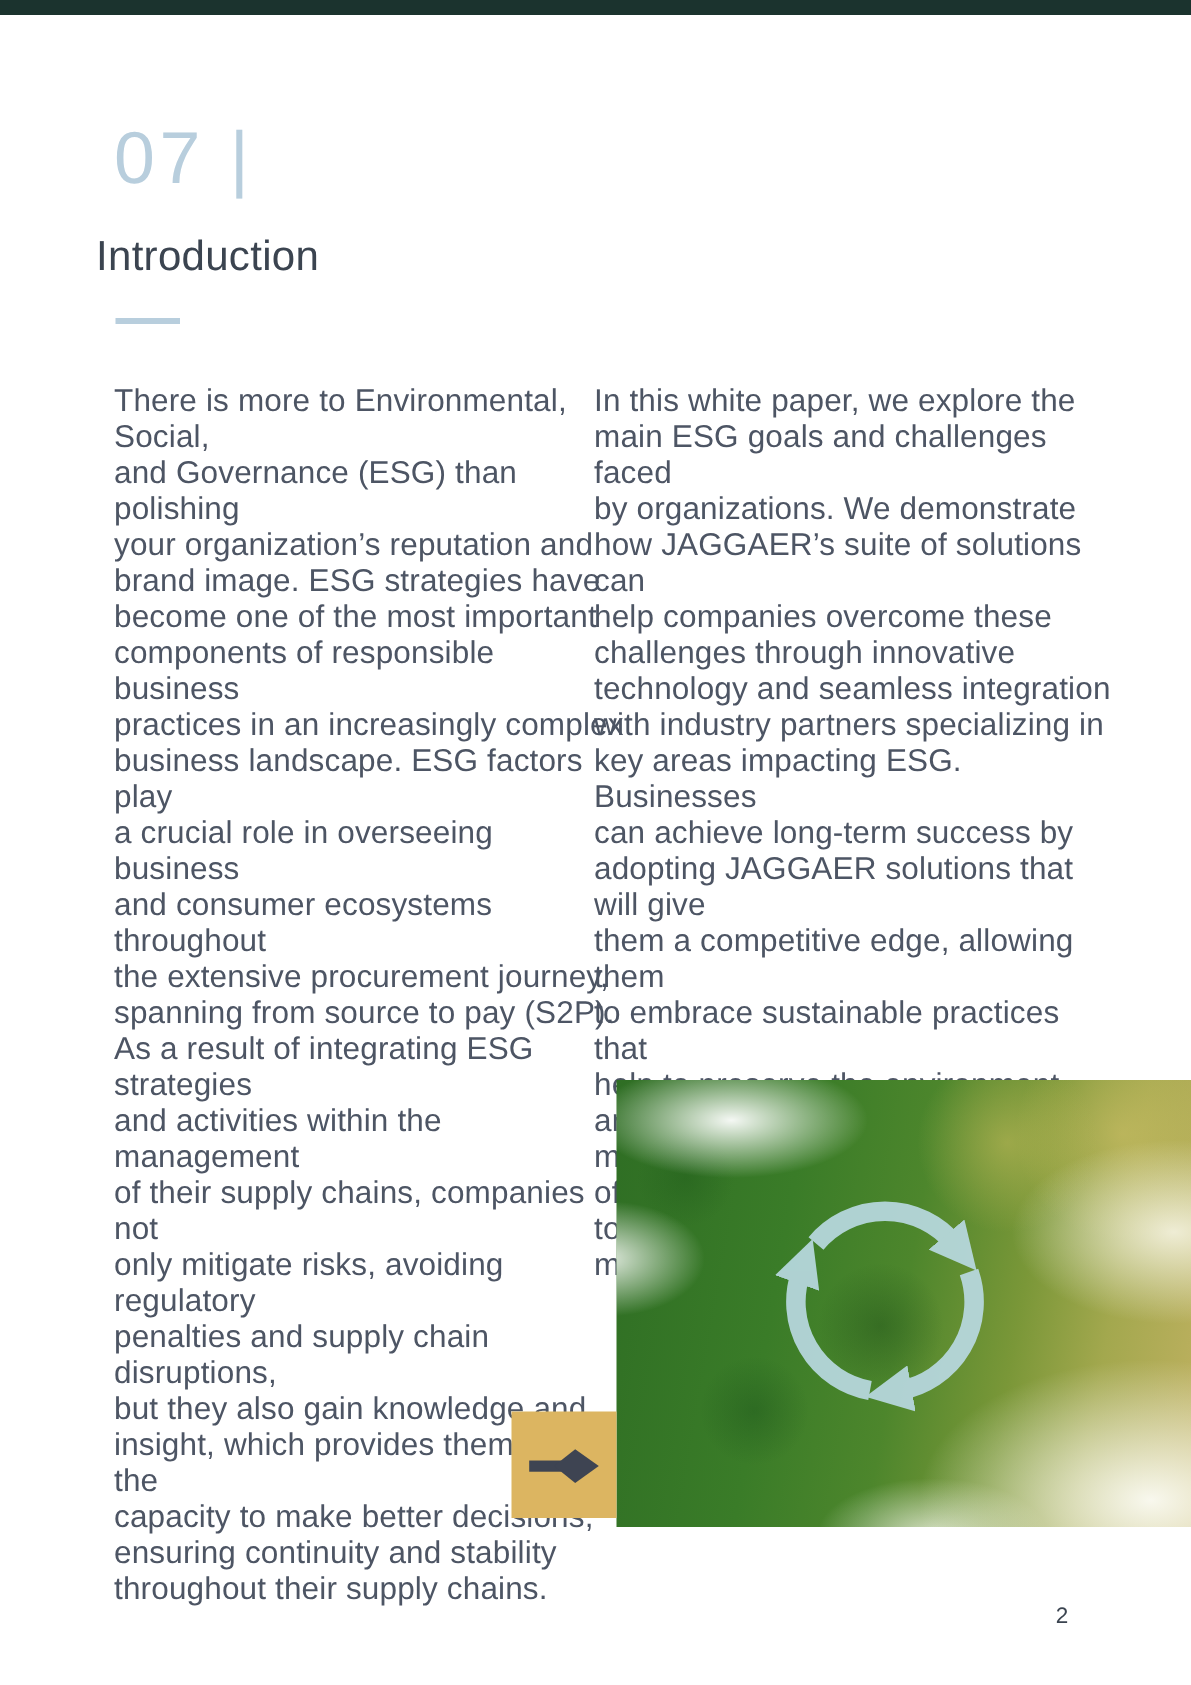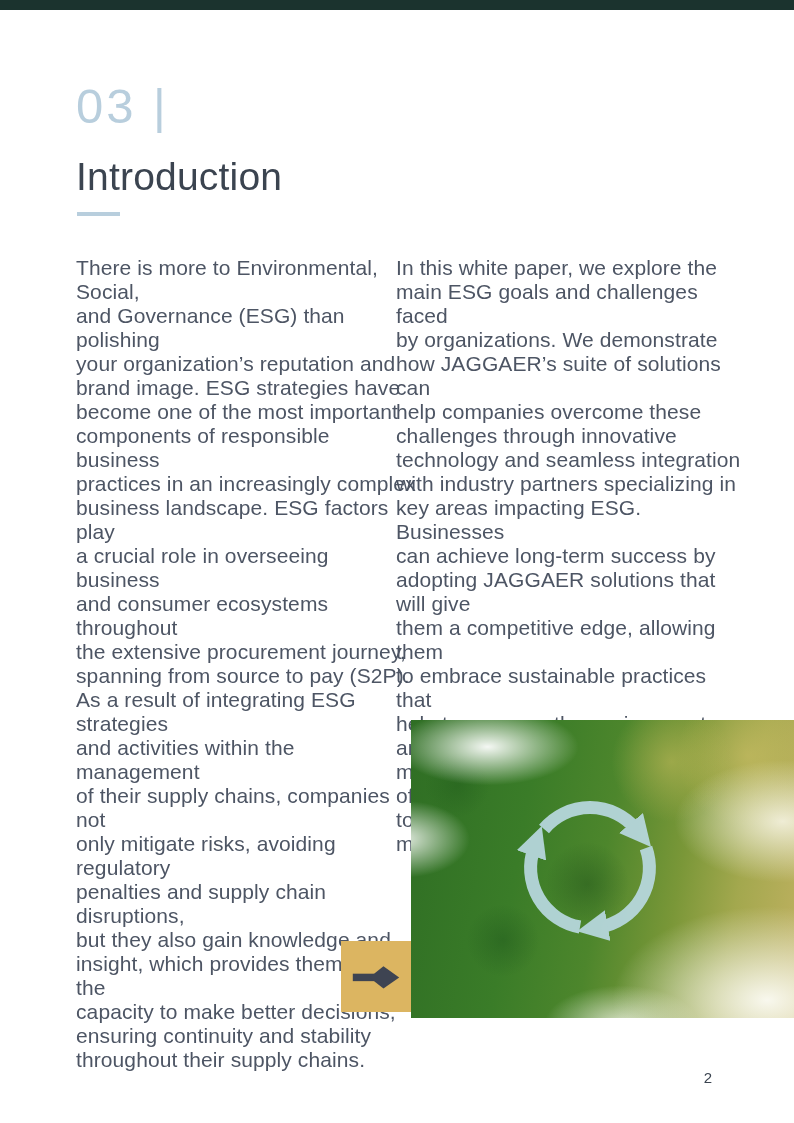--- a/index.html
+++ b/index.html
@@ -11,22 +11,22 @@
     background: var(--top-bar, #1b332e);
   }
 
   .section-number {
     position: absolute; left: 76px; top: 78px;
     font-size: 49px; font-weight: 300; letter-spacing: 3px;
     color: var(--accent-blue, #b8cedd);
   }
 
   .page-title {
-    position: absolute; left: 76px; top: 155px;
-    font-size: 39px; font-weight: 400; letter-spacing: 0.2px;
+    position: absolute; left: 64px; top: 155px;
+    font-size: 28px; font-weight: 400; letter-spacing: 0.2px;
     color: var(--title, #3b4450);
   }
 
   .title-underline {
     position: absolute; left: 77px; top: 212px;
     width: 43px; height: 4px;
     background: var(--accent-blue, #b8cedd);
   }
 
   .body-col {
@@ -67,21 +67,21 @@
     position: absolute; left: 688px; top: 1069px; width: 40px;
     text-align: center;
     font-size: 15px; color: var(--title, #3b4450);
   }
 </style>
 </head>
 <body>
 
 <div class="top-bar"></div>
 
-<div class="section-number">03 |</div>
+<div class="section-number">07 |</div>
 
 <h1 class="page-title">Introduction</h1>
 
 <div class="title-underline"></div>
 
 <p class="body-col col-left">There is more to Environmental, Social,
 and Governance (ESG) than polishing
 your organization’s reputation and
 brand image. ESG strategies have
 become one of the most important

